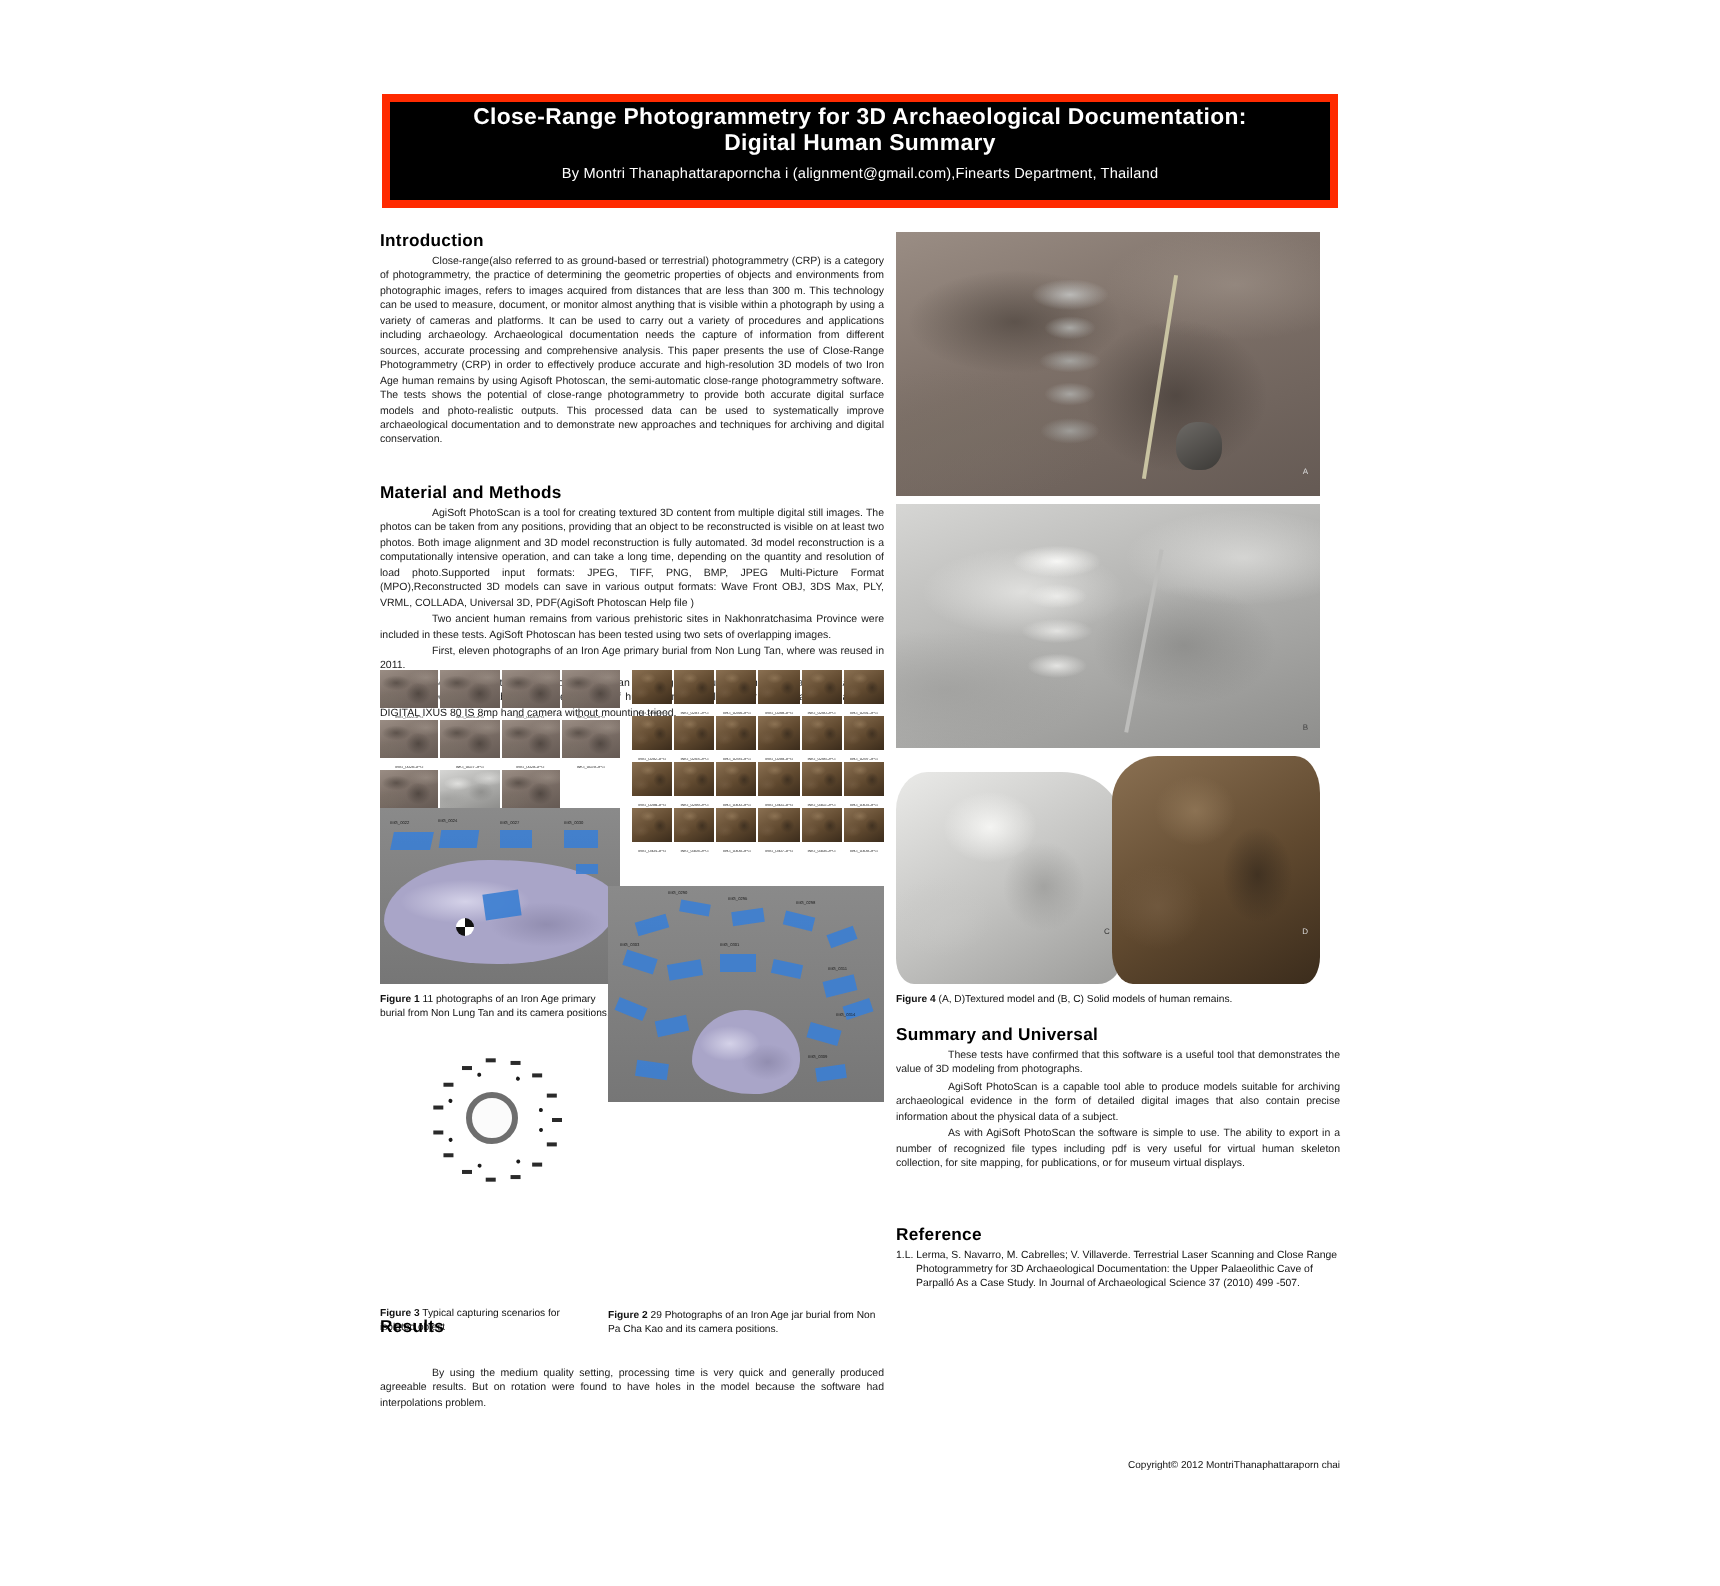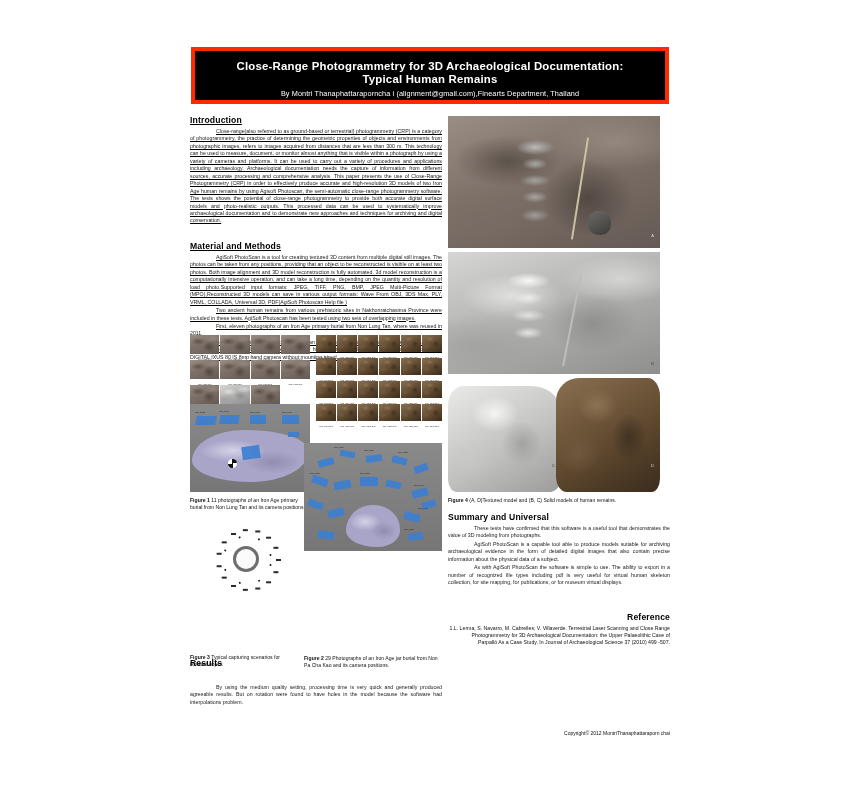--- a/index.html
+++ b/index.html
@@ -30,21 +30,21 @@
     background: #ff2a00;
     padding: 4px;
   }
   .title-inner {
     width: 100%; height: 100%;
     background: #000000;
     color: #ffffff;
     display: flex;
     flex-direction: column;
     align-items: center;
-    justify-content: flex-end;
+    justify-content: flex-start;
     text-align: center;
     padding: 2px 6px;
   }
   .title-line {
     font-size: 11.4px;
     font-weight: bold;
     letter-spacing: 0.2px;
     line-height: 1.16;
     white-space: nowrap;
   }
@@ -54,21 +54,20 @@
     margin-top: 3px;
     letter-spacing: 0.1px;
     white-space: nowrap;
   }
 
   
   .col-left {
     position: absolute;
     left: 12px; top: 85px;
     width: 252px;
-    text-decoration: underline;
   }
 
   h2.sec {
     font-size: 8.6px;
     font-weight: bold;
     color: #000;
     margin: 0 0 3px 0;
     letter-spacing: 0.15px;
   }
   p.body {
@@ -199,21 +198,21 @@
   }
 </style>
 </head>
 <body>
 
 <div id="poster">
 
   <div class="title-banner">
     <div class="title-inner">
       <div class="title-line">Close-Range Photogrammetry for 3D Archaeological Documentation:</div>
-      <div class="title-line">Typical Human Remains</div>
+      <div class="title-line">Digital Human Summary</div>
       <div class="title-authors">By Montri Thanaphattaraporncha i (alignment@gmail.com),Finearts Department, Thailand</div>
     </div>
   </div>
 
   <div class="col-left">
 
     <h2 class="sec">Introduction</h2>
     <p class="body">Close-range(also referred to as ground-based or terrestrial) photogrammetry (CRP) is a category of photogrammetry, the practice of determining the geometric properties of objects and environments from photographic images, refers to images acquired from distances that are less than 300 m. This technology can be used to measure, document, or monitor almost anything that is visible within a photograph by using a variety of cameras and platforms. It can be used to carry out a variety of procedures and applications including archaeology. Archaeological documentation needs the capture of information from different sources, accurate processing and comprehensive analysis. This paper presents the use of Close-Range Photogrammetry (CRP) in order to effectively produce accurate and high-resolution 3D models of two Iron Age human remains by using Agisoft Photoscan, the semi-automatic close-range photogrammetry software. The tests shows the potential of close-range photogrammetry to provide both accurate digital surface models and photo-realistic outputs. This processed data can be used to systematically improve archaeological documentation and to demonstrate new approaches and techniques for archiving and digital conservation.</p>
 
     <h2 class="sec" style="margin-top:16px;">Material and Methods</h2>
@@ -510,20 +509,20 @@
     <span>(A, D)Textured model and (B, C) Solid models of human remains.</span>
   </div>
 
   <div style="position:absolute; left:270px; top:482px; width:222px;">
     <h2 class="sec">Summary and Universal</h2>
     <p class="body">These tests have confirmed that this software is a useful tool that demonstrates the value of 3D modeling from photographs.</p>
     <p class="body">AgiSoft PhotoScan is a capable tool able to produce models suitable for archiving archaeological evidence in the form of detailed digital images that also contain precise information about the physical data of a subject.</p>
     <p class="body">As with AgiSoft PhotoScan the software is simple to use. The ability to export in a number of recognized file types including pdf is very useful for virtual human skeleton collection, for site mapping, for publications, or for museum virtual displays.</p>
   </div>
 
-  <div style="position:absolute; left:270px; top:582px; width:222px;text-align:right;">
+  <div style="position:absolute; left:270px; top:582px; width:222px;">
     <h2 class="sec">Reference</h2>
     <div class="ref-item">1.L. Lerma, S. Navarro, M. Cabrelles; V. Villaverde. Terrestrial Laser Scanning and Close Range Photogrammetry for 3D Archaeological Documentation: the Upper Palaeolithic Cave of Parpalló As a Case Study. In Journal of Archaeological Science 37 (2010) 499 -507.</div>
   </div>
 
   <div class="copyright">Copyright© 2012 MontriThanaphattaraporn chai</div>
 
 </div>
 
 </body></html>

